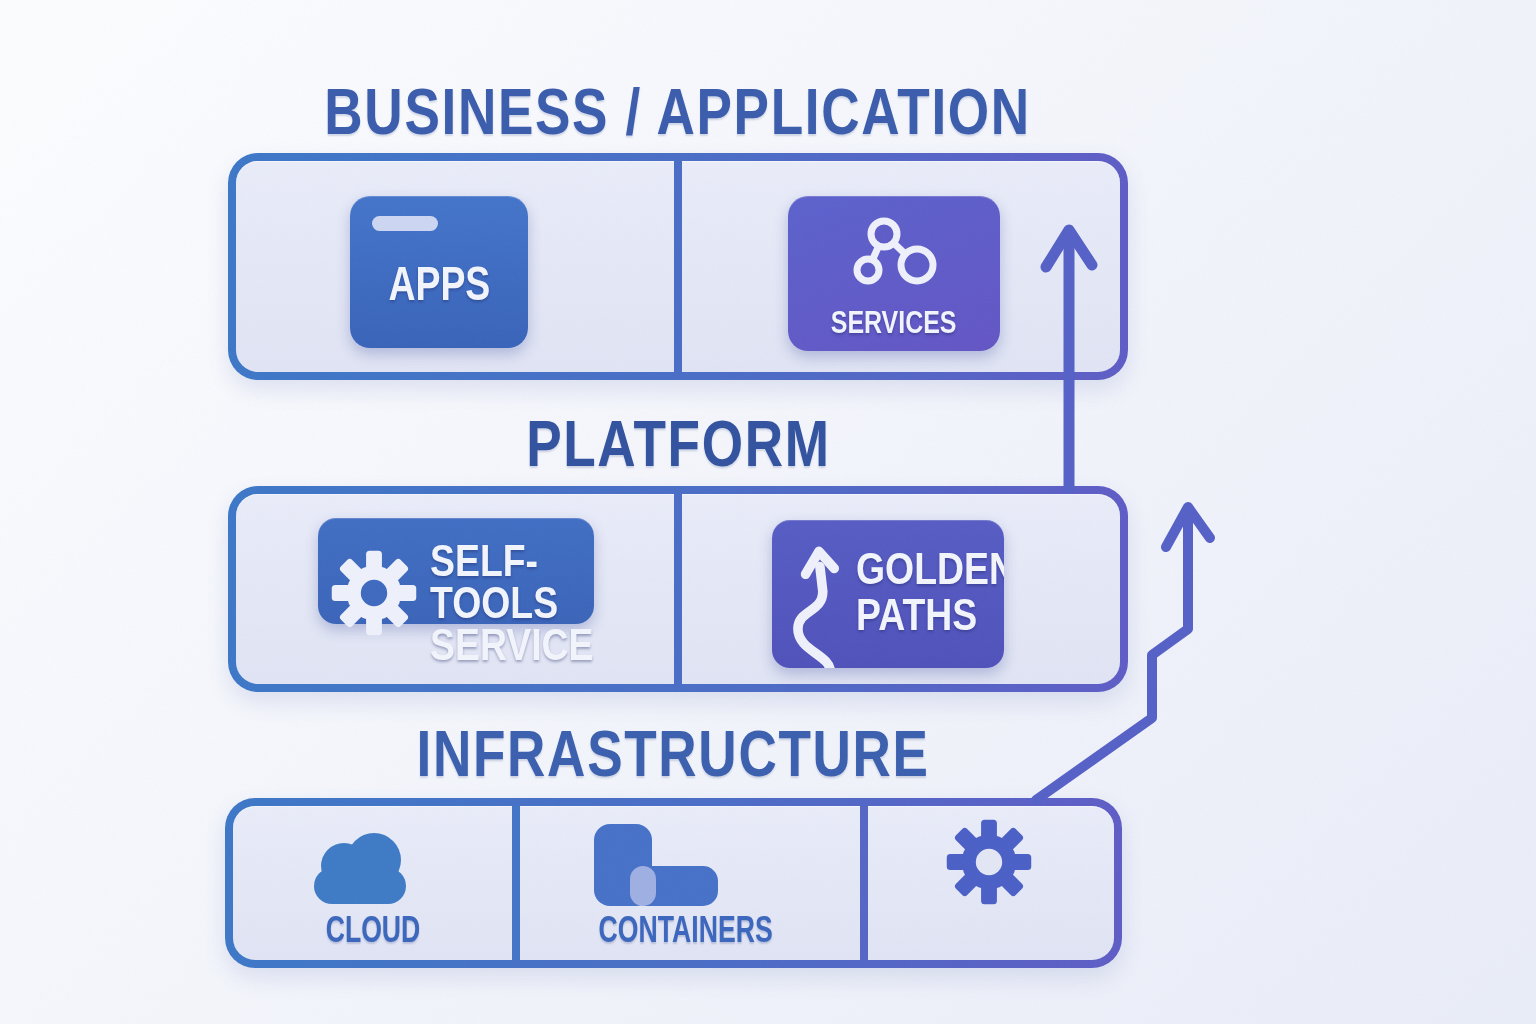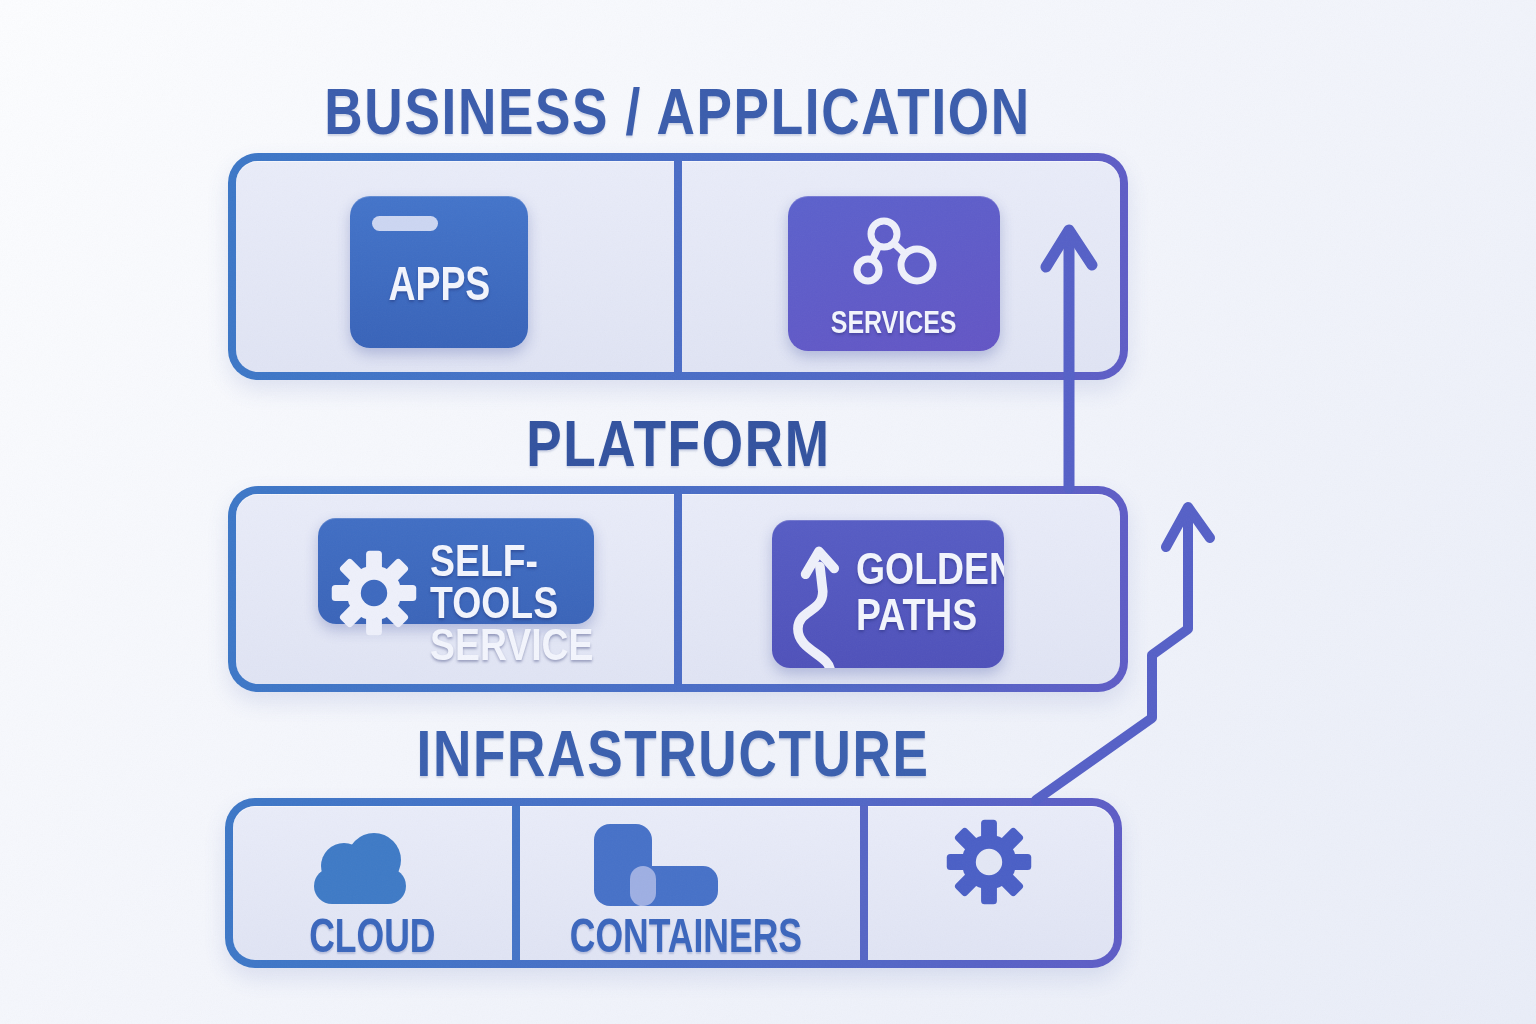--- a/index.html
+++ b/index.html
@@ -69,21 +69,21 @@
     background:linear-gradient(180deg,#565cc4 0%,#4f51ba 100%);}
   #gp-icon{position:absolute;left:12px;top:16px;}
   #gp-text{position:absolute;left:84px;right:8px;top:26px;font-size:44px;line-height:46px;text-align:center;
     color:#f3f5fd;text-shadow:0 2px 3px rgba(22,32,95,0.35);}
 
   
   .cell-icon{position:absolute;}
   #cloud-icon{left:300px;top:826px;}
   #containers-icon{left:572px;top:820px;}
   #automation-icon{left:945px;top:818px;}
-  .cell-label{position:absolute;top:912px;text-align:center;font-size:48px;line-height:1;
+  .cell-label{position:absolute;top:912px;text-align:center;font-size:36px;line-height:1;
     text-shadow:0 2px 2px rgba(40,60,130,0.22);}
   #cloud-label{left:233px;width:279px;color:#3a66bc;}
   #containers-label{left:520px;width:332px;color:#3b66bd;}
   #automation-label{left:868px;width:246px;color:#4353bd;}
 
   #arrows-svg{position:absolute;left:0;top:0;pointer-events:none;}
   #grain-svg{position:absolute;left:0;top:0;pointer-events:none;}
 </style>
 </head>
 <body>

